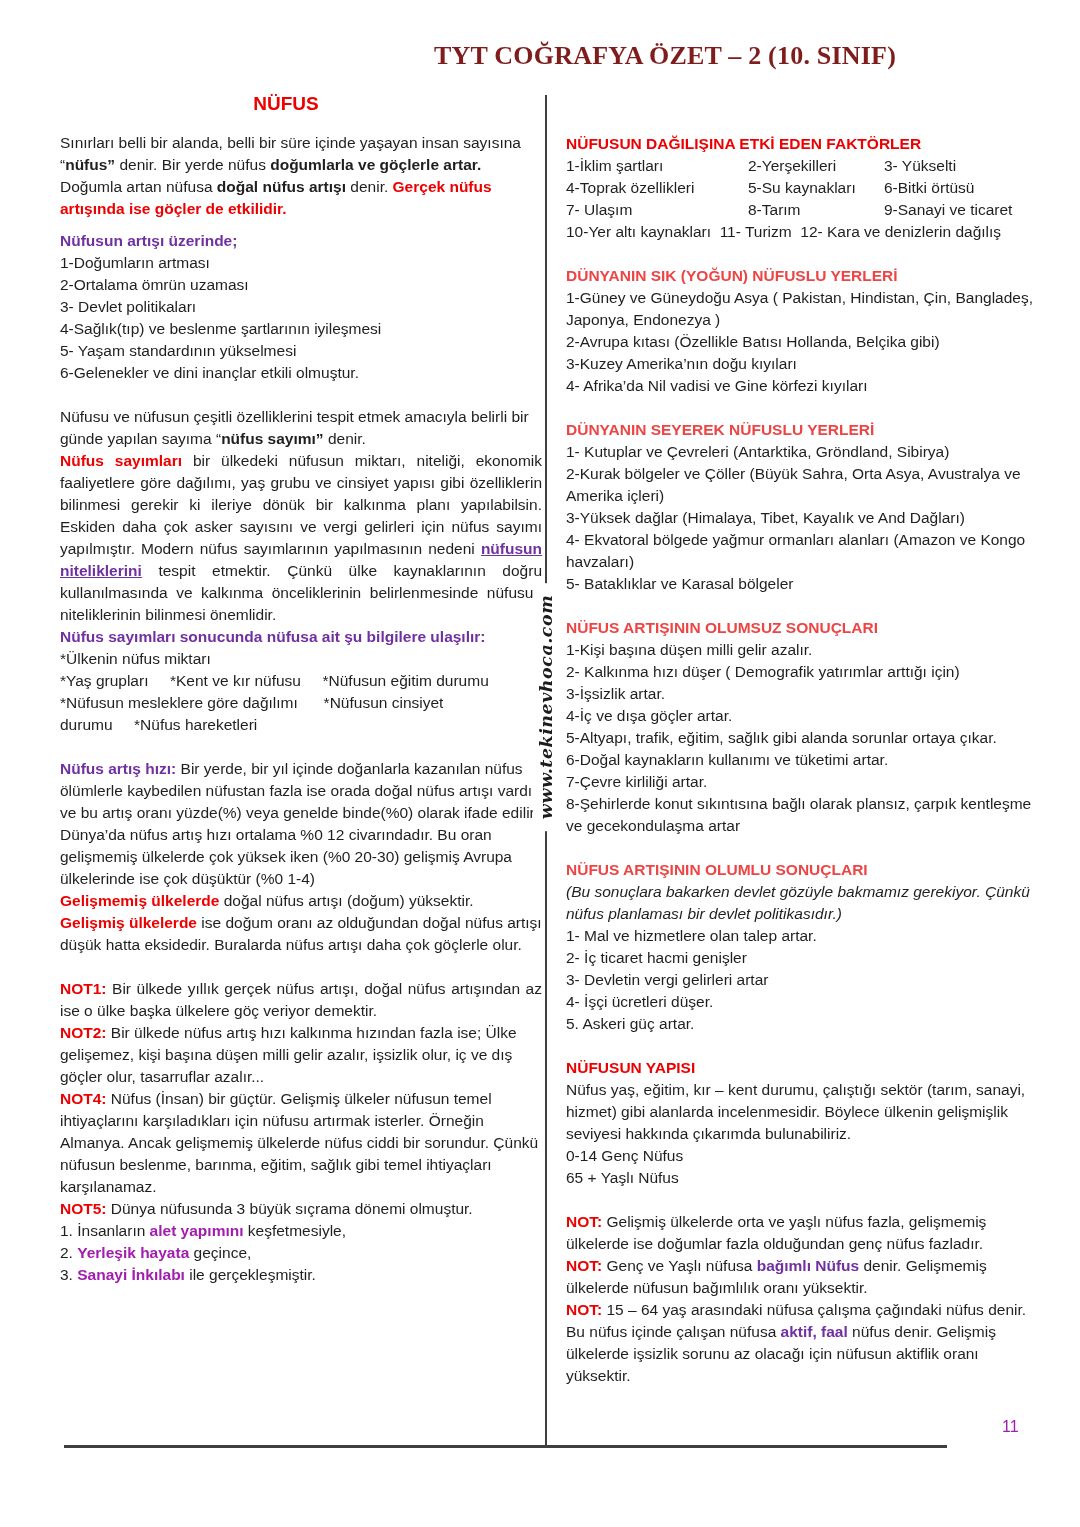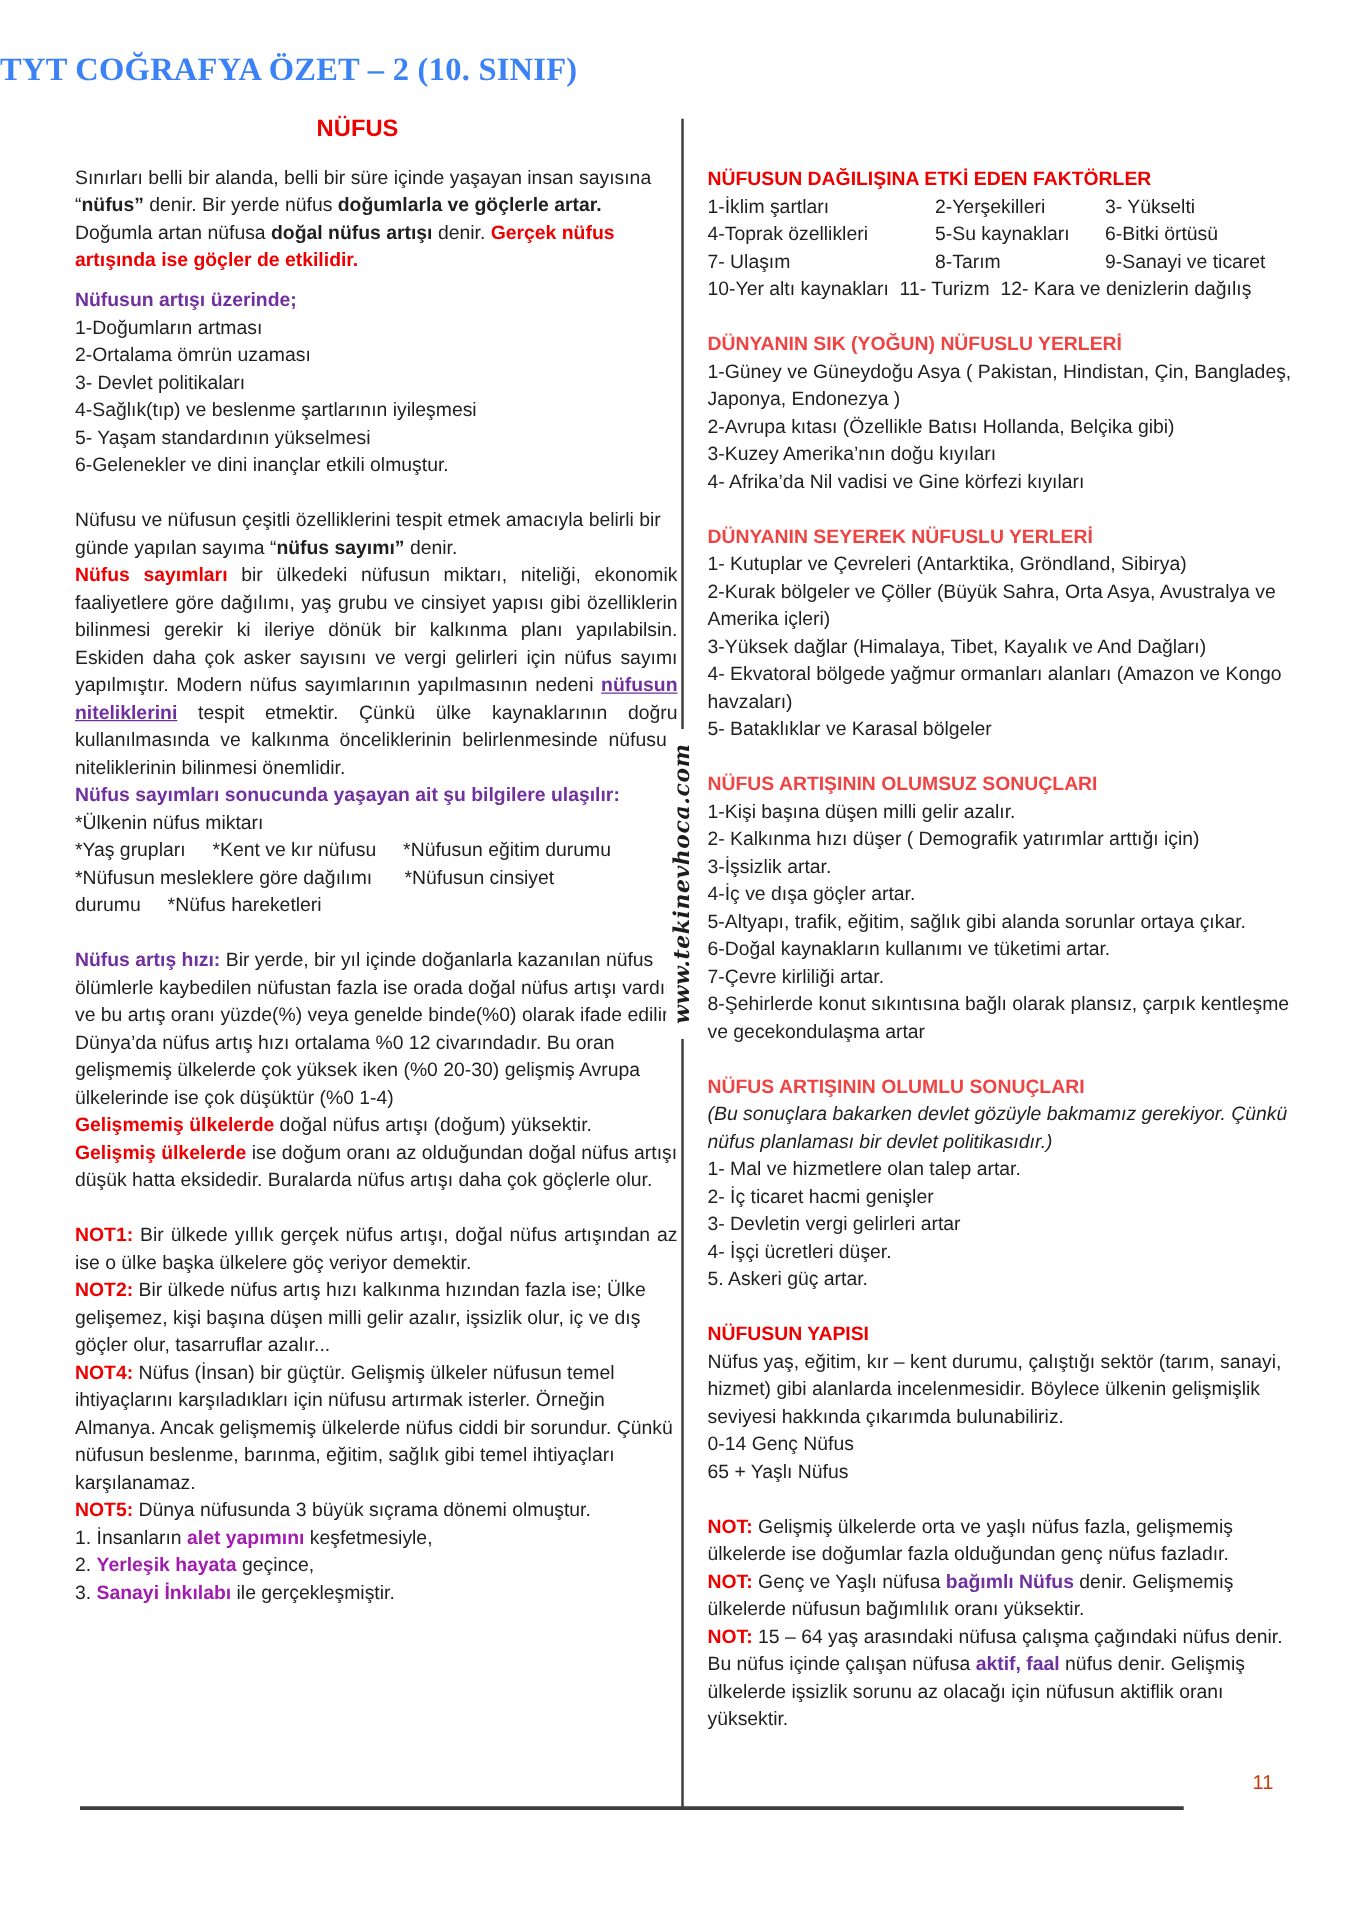--- a/index.html
+++ b/index.html
@@ -4,31 +4,31 @@
 <style>
   html,body{margin:0;padding:0;background:#ffffff;}
   body{
     width:1080px;height:1527px;position:relative;overflow:hidden;
     font-family:"Liberation Sans",sans-serif;
     font-size:15.5px;line-height:22px;color:#1f1f1f;
   }
   .page{position:absolute;inset:0;}
   .doc-title{
     position:absolute;top:40px;left:0;width:896px;
-    text-align:left;margin:0;
+    text-align:right;margin:0;
     font-family:"Liberation Serif",serif;
-    font-size:26px;line-height:32px;font-weight:bold;color:#3b82f6;
+    font-size:26px;line-height:32px;font-weight:bold;color:#7f1d1d;
     letter-spacing:0.2px;
   }
   .col{position:absolute;}
   .col-left{left:60px;top:80px;width:482px;}
   .col-right{left:566px;top:94px;width:472px;margin-top:39px;}
   .divider{position:absolute;left:545px;top:95px;width:2px;height:1352px;background:#3f3f3f;}
   .bottom-rule{position:absolute;left:64px;top:1445px;width:883px;height:3px;background:#3f3f3f;}
-  .page-number{position:absolute;left:1002px;top:1416px;font-size:16px;color:#c2410c;}
+  .page-number{position:absolute;left:1002px;top:1416px;font-size:16px;color:#a21caf;}
   .watermark{
     position:absolute;left:546px;top:707px;
     transform:translate(-50%,-50%) rotate(-90deg);
     font-family:"DejaVu Serif",serif;font-style:italic;font-weight:bold;
     font-size:17.5px;letter-spacing:0.5px;color:#1c1c1c;
     background:#ffffff;padding:2px 12px;white-space:nowrap;
   }
   
   p.blk{margin:0;}
   .justify{text-align:justify;}
@@ -64,21 +64,21 @@
       <p class="blk"><span class="s-pb">Nüfusun artışı üzerinde;</span></p>
       <p class="blk"><span class="s-n">1-Doğumların artması</span></p>
       <p class="blk"><span class="s-n">2-Ortalama ömrün uzaması</span></p>
       <p class="blk"><span class="s-n">3- Devlet politikaları</span></p>
       <p class="blk"><span class="s-n">4-Sağlık(tıp) ve beslenme şartlarının iyileşmesi</span></p>
       <p class="blk"><span class="s-n">5- Yaşam standardının yükselmesi</span></p>
       <p class="blk"><span class="s-n">6-Gelenekler ve dini inançlar etkili olmuştur.</span></p>
       <div class="spacer" style="height: 22px;"></div>
       <p class="blk"><span class="s-n">Nüfusu ve nüfusun çeşitli özelliklerini tespit etmek amacıyla belirli bir günde yapılan sayıma “</span><span class="s-b">nüfus sayımı”</span><span class="s-n"> denir.</span></p>
       <p class="blk justify"><span class="s-rb">Nüfus sayımları</span><span class="s-n"> bir ülkedeki nüfusun miktarı, niteliği, ekonomik faaliyetlere göre dağılımı, yaş grubu ve cinsiyet yapısı gibi özelliklerin bilinmesi gerekir ki ileriye dönük bir kalkınma planı yapılabilsin. Eskiden daha çok asker sayısını ve vergi gelirleri için nüfus sayımı yapılmıştır. Modern nüfus sayımlarının yapılmasının nedeni </span><span class="s-pu">nüfusun niteliklerini</span><span class="s-n"> tespit etmektir. Çünkü ülke kaynaklarının doğru kullanılmasında ve kalkınma önceliklerinin belirlenmesinde nüfusun niteliklerinin bilinmesi önemlidir.</span></p>
-      <p class="blk"><span class="s-pb">Nüfus sayımları sonucunda yaşayan ait şu bilgilere ulaşılır:</span></p>
+      <p class="blk"><span class="s-pb">Nüfus sayımları sonucunda nüfusa ait şu bilgilere ulaşılır:</span></p>
       <p class="blk pre"><span class="s-n">*Ülkenin nüfus miktarı</span></p>
       <p class="blk pre"><span class="s-n">*Yaş grupları     *Kent ve kır nüfusu     *Nüfusun eğitim durumu</span></p>
       <p class="blk pre"><span class="s-n">*Nüfusun mesleklere göre dağılımı      *Nüfusun cinsiyet</span></p>
       <p class="blk pre"><span class="s-n">durumu     *Nüfus hareketleri</span></p>
       <div class="spacer" style="height: 22px;"></div>
       <p class="blk"><span class="s-pb">Nüfus artış hızı:</span><span class="s-n"> Bir yerde, bir yıl içinde doğanlarla kazanılan nüfus ölümlerle kaybedilen nüfustan fazla ise orada doğal nüfus artışı vardır ve bu artış oranı yüzde(%) veya genelde binde(%0) olarak ifade edilir. Dünya’da nüfus artış hızı ortalama %0 12 civarındadır. Bu oran gelişmemiş ülkelerde çok yüksek iken (%0 20-30) gelişmiş Avrupa ülkelerinde ise çok düşüktür (%0 1-4)</span></p>
       <p class="blk"><span class="s-rb">Gelişmemiş ülkelerde</span><span class="s-n"> doğal nüfus artışı (doğum) yüksektir.</span></p>
       <p class="blk"><span class="s-rb">Gelişmiş ülkelerde</span><span class="s-n"> ise doğum oranı az olduğundan doğal nüfus artışı düşük hatta eksidedir. Buralarda nüfus artışı daha çok göçlerle olur.</span></p>
       <div class="spacer" style="height: 22px;"></div>
       <p class="blk justify"><span class="s-rb">NOT1:</span><span class="s-n">  Bir ülkede yıllık gerçek nüfus artışı, doğal nüfus artışından az ise o ülke başka ülkelere göç veriyor demektir.</span></p>

